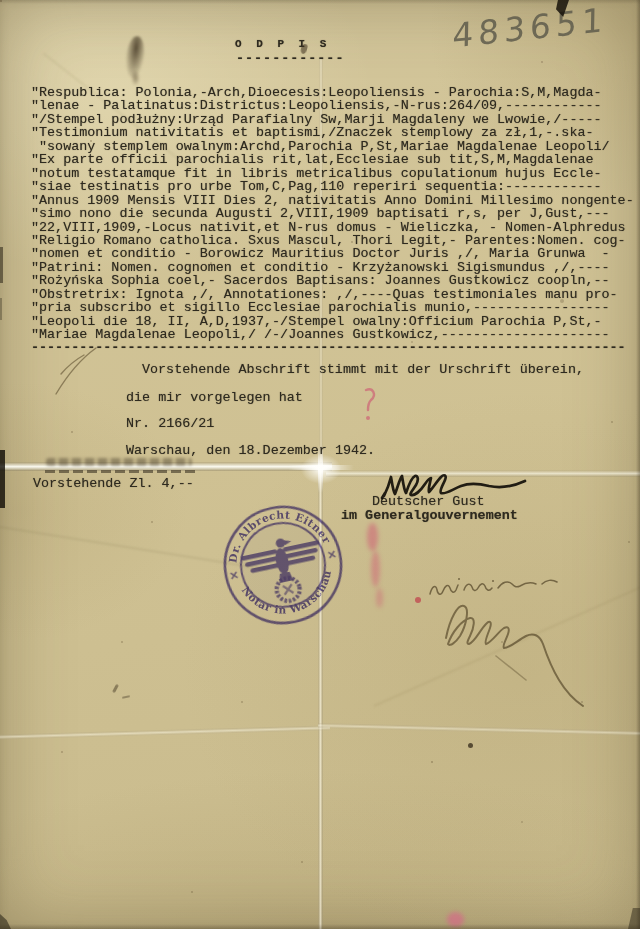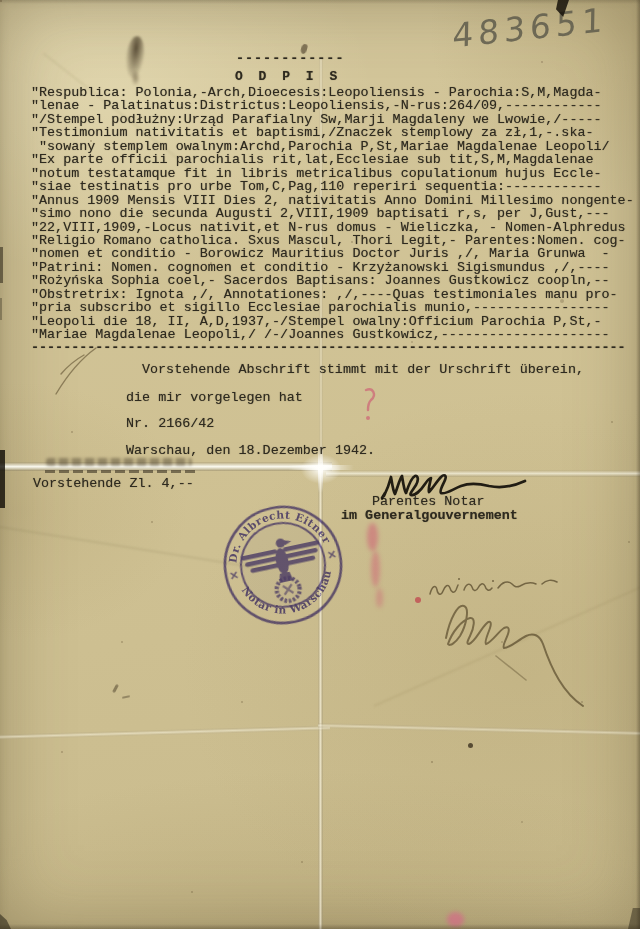--- a/index.html
+++ b/index.html
@@ -13,21 +13,21 @@
       radial-gradient(ellipse 320px 300px at 97% 3%, rgba(162,144,95,.30), transparent 60%),
       radial-gradient(ellipse 260px 200px at 3% 55%, rgba(170,152,104,.22), transparent 65%),
       linear-gradient(173deg,#d3c69b 0%, #cfc193 48%, #c9bb8d 100%);
   }
   .abs{position:absolute;}
   .type{
     position:absolute;color:#2e2a1f;font-size:13.4px;line-height:13.45px;
     white-space:pre;text-shadow:0 0 1px rgba(46,42,31,.55);
   }
   .body-block{left:31px;top:86px;}
-  .doc-title{left:235px;top:38px;font-size:13px;font-weight:bold;letter-spacing:4px;margin-top:32px;}
+  .doc-title{left:235px;top:38px;font-size:11px;font-weight:bold;letter-spacing:4px;}
   .title-underline{left:236px;top:52px;font-weight:bold;letter-spacing:1px;}
   .separator{left:31px;top:341px;font-weight:bold;}
   .cert1{left:142px;top:363px;}
   .cert2{left:126px;top:391px;}
   .cert3{left:126px;top:417px;}
   .cert4{left:126px;top:444px;}
   .fee{left:33px;top:477px;}
   .notary1{left:372px;top:495px;}
   .notary2{left:341px;top:509px;font-weight:bold;}
   .handnum{
@@ -145,24 +145,24 @@
 "nomen et conditio - Borowicz Mauritius Doctor Juris ,/, Maria Grunwa  -
 "Patrini: Nomen. cognomen et conditio - Krzyżanowski Sigismundus ,/,----
 "Rożyńska Sophia coel,- Sacerdos Baptisans: Joannes Gustkowicz coopln,--
 "Obstretrix: Ignota ,/, Annotationes: ,/,----Quas testimoniales manu pro-
 "pria subscribo et sigillo Ecclesiae parochialis munio,-----------------
 "Leopoli die 18, II, A,D,1937,-/Stempel owalny:Officium Parochia P,St,-
 "Mariae Magdalenae Leopoli,/ /-/Joannes Gustkowicz,---------------------</div>
   <div class="type separator">--------------------------------------------------------------------------</div>
   <div class="type cert1">Vorstehende Abschrift stimmt mit der Urschrift überein,</div>
   <div class="type cert2">die mir vorgelegen hat</div>
-  <div class="type cert3">Nr. 2166/42</div>
+  <div class="type cert3">Nr. 2166/21</div>
   <div class="type cert4">Warschau, den 18.Dezember 1942.</div>
   <div class="type fee">Vorstehende Zl. 4,--</div>
-  <div class="type notary1">Parentes Notar</div>
+  <div class="type notary1">Deutscher Gust</div>
   <div class="type notary2">im Generalgouvernement</div>
 
   <div class="abs ink-blot"></div>
   <div class="abs ink-blot-tail"></div>
   <div class="abs title-comma"></div>
   <div class="abs faded-fragment"></div>
   <div class="abs faded-underline"></div>
   <div class="abs pink-streak-1"></div>
   <div class="abs pink-streak-2"></div>
   <div class="abs pink-streak-3"></div>

